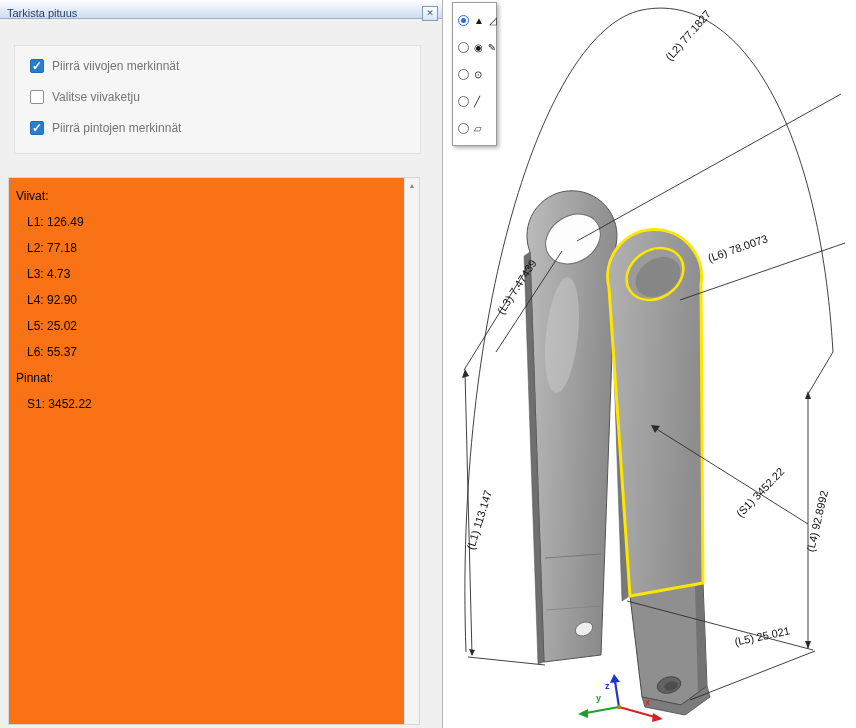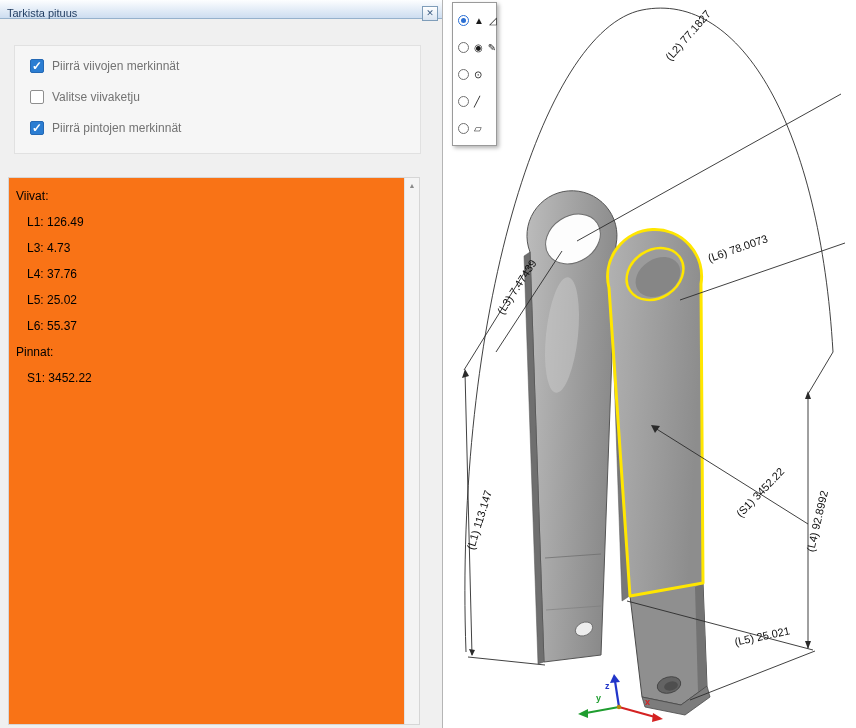--- a/index.html
+++ b/index.html
@@ -73,22 +73,23 @@
     <div class="optrow">
       <span class="cb on"></span>
       <span>Piirrä pintojen merkinnät</span>
     </div>
   </div>
 
   <div class="listbox">
     <div class="list-content">
       <div class="lrow">Viivat:</div>
       <div class="lrow indent">L1: 126.49</div>
+      <div class="lrow indent">L2: 77.18</div>
       <div class="lrow indent">L3: 4.73</div>
-      <div class="lrow indent">L4: 37.76</div>
+      <div class="lrow indent">L4: 92.90</div>
       <div class="lrow indent">L5: 25.02</div>
       <div class="lrow indent">L6: 55.37</div>
       <div class="lrow">Pinnat:</div>
       <div class="lrow indent">S1: 3452.22</div>
     </div>
     <div class="scroll">
       <div class="scroll-up">▲</div>
     </div>
   </div>
 </div>

